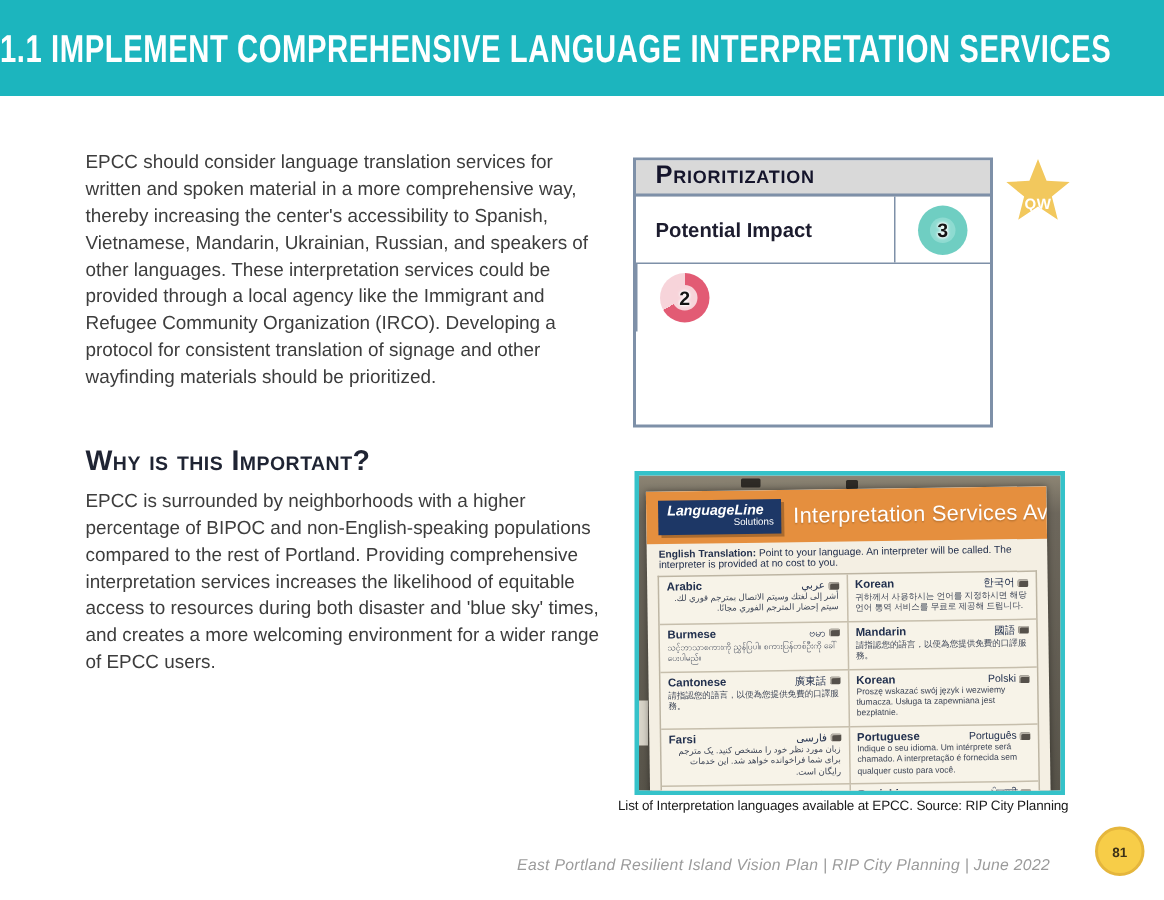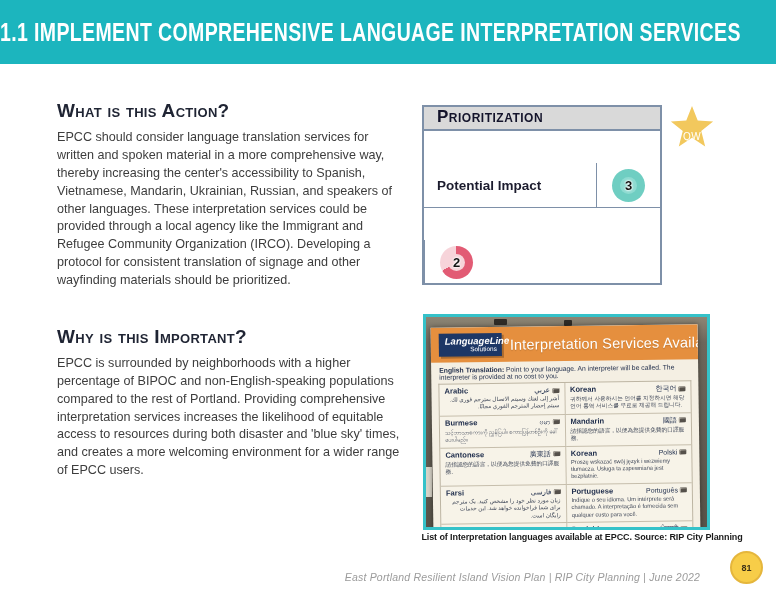--- a/index.html
+++ b/index.html
@@ -36,21 +36,21 @@
   }
   .prio-header {
     height:24px; background:var(--table-header-bg);
     border-bottom:2px solid var(--table-border);
     display:flex; padding-left:13px;
   }
   .prio-header span {
     font-variant:small-caps; font-weight:bold; font-size:17px;
     color:#14142b; letter-spacing:0.5px;
   }
-  .prio-row { height:45px; display:flex; border-bottom:1.5px solid var(--table-border);margin-top:32px; }
+  .prio-row { height:45px; display:flex; border-bottom:1.5px solid var(--table-border); }
   .prio-row:last-child { border-bottom:none; }
   .prio-label {
     flex:1; display:flex; align-items:center; padding-left:13px;
     font-weight:bold; font-size:13.5px; color:#1c1c2e;
   }
   .prio-value {
     width:64px; border-left:1.5px solid var(--table-border);
     display:flex; align-items:center; justify-content:center;
   }
   .donut { width:33px; height:33px; border-radius:50%; position:relative; }
@@ -63,21 +63,21 @@
     text-shadow:0 0 2px #fff, 0 0 2px #fff, 0 0 3px #fff;
   }
 
   
   .star-badge {
     position:absolute; left:670px; top:106px; width:44px; height:44px;
     background:var(--star);
     clip-path:polygon(50% 0%, 63% 33%, 98% 35%, 71% 57%, 80% 92%, 50% 72%, 20% 92%, 29% 57%, 2% 35%, 37% 33%);
     display:flex; align-items:center; justify-content:center;
   }
-  .star-badge span { color:#fff; font-weight:normal; font-size:10px; margin-top:16px; letter-spacing:0.3px; }
+  .star-badge span { color:#fff; font-weight:bold; font-size:10px; margin-top:16px; letter-spacing:0.3px; }
 
   
   .poster-figure {
     position:absolute; left:423px; top:314px; width:287px; height:216px;
     border:3px solid var(--poster-frame);
     background:linear-gradient(180deg,#8d8574 0%, #6d675c 12%, #58544a 100%);
     overflow:hidden;
   }
   .photo-clip { position:absolute; background:#2e2b26; border-radius:1px; }
   .clip-1 { left:68px; top:2px; width:13px; height:6px; }
@@ -86,21 +86,21 @@
   .poster-sheet {
     position:absolute; left:6px; right:8px; top:9px; bottom:-6px;
     background:#f4efe3; transform:rotate(-0.8deg);
     box-shadow:0 0 5px rgba(0,0,0,0.45); overflow:hidden;
   }
   .poster-header {
     background:var(--poster-orange); height:35px;
     display:flex; align-items:center; padding:0 8px; gap:8px;
   }
   .logo-box {
-    background:var(--poster-navy); color:#fff; width:63px; flex:none;
+    background:var(--poster-navy); color:#fff; width:82px; flex:none;
     padding:3px 5px 3px 6px; line-height:1.05;
     box-shadow:2px 2px 0 rgba(0,0,0,0.25);
   }
   .logo-line1 { font-size:9.5px; font-weight:bold; font-style:italic; display:block; }
   .logo-line2 { font-size:6.5px; text-align:right; display:block; }
   .poster-title {
     color:#fff; font-size:14.5px; white-space:nowrap; letter-spacing:0.2px;
     text-shadow:0 1px 1px rgba(0,0,0,0.18);
   }
   .instruction { padding:4px 8px 3px; font-size:6.8px; color:#23304d; }
@@ -115,21 +115,21 @@
   .lang-name { font-size:7.6px; font-weight:bold; color:#22304e; white-space:nowrap; }
   .lang-native { font-size:7px; color:#22304e; display:flex; align-items:center; gap:2px; white-space:nowrap; }
   .card-icon {
     width:7px; height:5px; background:#55504a; border-radius:1px; display:inline-block;
     box-shadow:inset 1px 1px 0 #b7b2a8; flex:none;
   }
   .lang-desc { font-size:5.7px; line-height:1.3; color:#3e4657; margin-top:1px; }
 
   .caption {
     position:absolute; left:412px; top:532px; width:340px;
-    font-size:9px; font-weight:700; color:#1a1a1a; letter-spacing:-0.1px; white-space:nowrap;text-align:center;
+    font-size:9px; font-weight:400; color:#1a1a1a; letter-spacing:-0.1px; white-space:nowrap;
   }
 
   
   .footer-text {
     position:absolute; right:76px; top:571px;
     font-size:10.5px; font-style:italic; color:#9b9b9b; letter-spacing:0.2px;
   }
   .page-badge {
     position:absolute; left:730px; top:551px; width:33px; height:33px;
     border-radius:50%; background:var(--page-badge); border:2px solid #e5b63c;
@@ -141,21 +141,20 @@
 <body>
 
 <div class="page">
 
   <div class="titlebar">
     <div class="title">1.1 IMPLEMENT COMPREHENSIVE LANGUAGE INTERPRETATION SERVICES</div>
   </div>
 
   <div class="left-col">
     <div class="sec-action">
-      <div class="sec-heading">What is this Action?</div>
       <p class="sec-body">EPCC should consider language translation services for written and spoken material in a more comprehensive way, thereby increasing the center's accessibility to Spanish, Vietnamese, Mandarin, Ukrainian, Russian, and speakers of other languages. These interpretation services could be provided through a local agency like the Immigrant and Refugee Community Organization (IRCO). Developing a protocol for consistent translation of signage and other wayfinding materials should be prioritized.</p>
     </div>
     <div class="sec-importance">
       <div class="sec-heading">Why is this Important?</div>
       <p class="sec-body"> EPCC is surrounded by neighborhoods with a higher percentage of BIPOC and non-English-speaking populations compared to the rest of Portland. Providing comprehensive interpretation services increases the likelihood of equitable access to resources during both disaster and 'blue sky' times, and creates a more welcoming environment for a wider range of EPCC users.</p>
     </div>
   </div>
 
   <div class="prio-table">
     <div class="prio-header">

